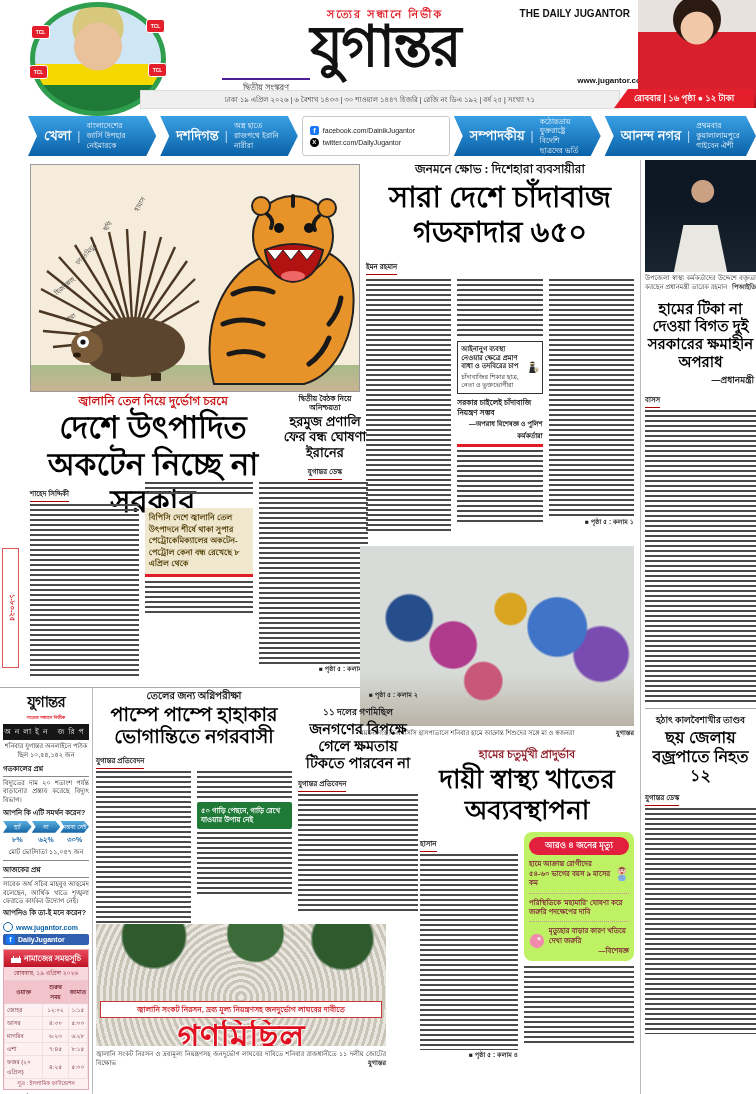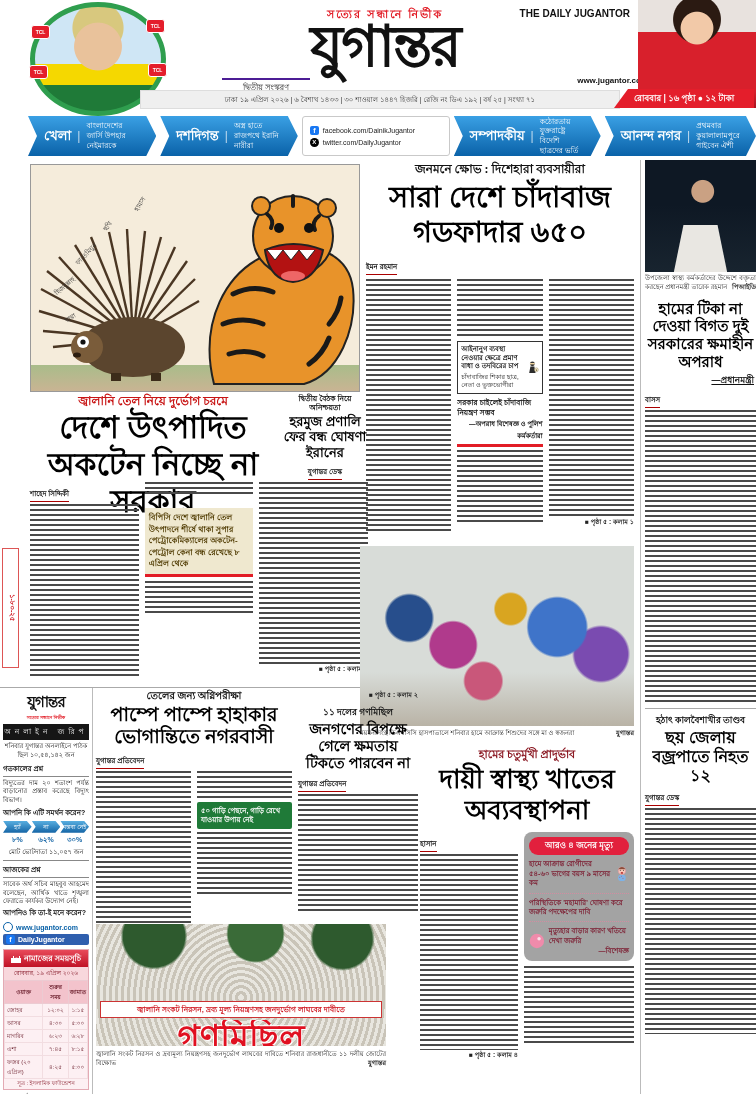--- a/index.html
+++ b/index.html
@@ -50,21 +50,21 @@
        text-align:center;font-weight:bold;display:inline-block;}
   
   .cartoon{border:1px solid #999;background:#f5ecdb;overflow:hidden;}
   .ground{position:absolute;left:0;right:0;bottom:0;height:26px;background:linear-gradient(180deg,#a9bc8a,#c9b493);}
   .quill-label{position:absolute;font-size:6.5px;color:#333;white-space:nowrap;}
   
   .greenbox{background:#1f7a38;color:#fff;font-size:7px;font-weight:bold;line-height:1.35;padding:4px;border-radius:2px;}
   .quotebox{background:#efe8cf;color:#4f3a00;font-size:8px;font-weight:bold;line-height:1.45;padding:4px;}
   .redline{height:3px;background:#e21c26;}
   .leadbox{border:1.5px solid #333;padding:3px;display:flex;gap:3px;align-items:center;}
-  .infobox{background:#a3a3a3;border-radius:8px;padding:5px;}
+  .infobox{background:#bef264;border-radius:8px;padding:5px;}
   .badge-red{background:#e2203d;color:#fff;font-weight:bold;font-size:8.5px;text-align:center;border-radius:9px;
              padding:2px 4px;}
   .fact{font-size:7px;font-weight:bold;color:#7d1f33;line-height:1.4;}
   .dotted{border-top:1px dotted #d38ba0;margin:4px 0;}
   
   .sidebar{border-right:1px solid #bbb;box-sizing:border-box;padding:2px 3px;font-size:6.5px;}
   .pollhead{background:#161616;color:#fff;letter-spacing:4px;font-size:7.5px;text-align:center;padding:2px 0;margin:2px 0;}
   .sb-label{font-weight:bold;font-size:7px;border-bottom:1px solid #888;padding-bottom:1px;margin:3px 0 2px;}
   .chev{display:flex;height:12px;margin-top:2px;}
   .chev span{flex:1;background:linear-gradient(180deg,#58aee0,#1464a5);color:#fff;font-size:6px;line-height:12px;
@@ -261,21 +261,21 @@
 
   <div class="abs" style="left:640px;top:160px;width:116px;height:934px;border-left:1px solid #bbb;padding-left:4px;box-sizing:border-box;">
     <div class="ph-pm" style="position:relative;width:100%;height:112px;overflow:hidden;">
       <div class="pm-shirt"></div>
     </div>
     <div class="cap jst" style="margin-top:2px;">
       <span>উপজেলা স্বাস্থ্য কর্মকর্তাদের উদ্দেশে বক্তৃতা করছেন প্রধানমন্ত্রী তারেক রহমান</span>
       <span class="cr">পিআইডি</span>
     </div>
     <div class="hl" style="font-size:15px;margin-top:8px;">হামের টিকা না দেওয়া বিগত দুই সরকারের ক্ষমাহীন অপরাধ</div>
-    <div style="font-size:9px;font-weight:bold;text-align:right;margin:3px 2px 0 0;text-decoration:underline;">—প্রধানমন্ত্রী</div>
+    <div style="font-size:9px;font-weight:bold;text-align:right;margin:3px 2px 0 0;">—প্রধানমন্ত্রী</div>
     <div><span class="byline">বাসস</span></div>
     <div class="tf" style="height:292px;"></div>
     <div class="rule" style="height:1px;margin:6px 0;"></div>
     <div class="kick" style="font-size:9px;">হঠাৎ কালবৈশাখীর তাণ্ডব</div>
     <div class="hl" style="font-size:16px;margin-top:3px;">ছয় জেলায় বজ্রপাতে নিহত ১২</div>
     <div><span class="byline">যুগান্তর ডেস্ক</span></div>
     <div class="tf" style="height:226px;"></div>
   </div>
 
   <div class="abs" style="left:30px;top:394px;width:338px;height:290px;">

